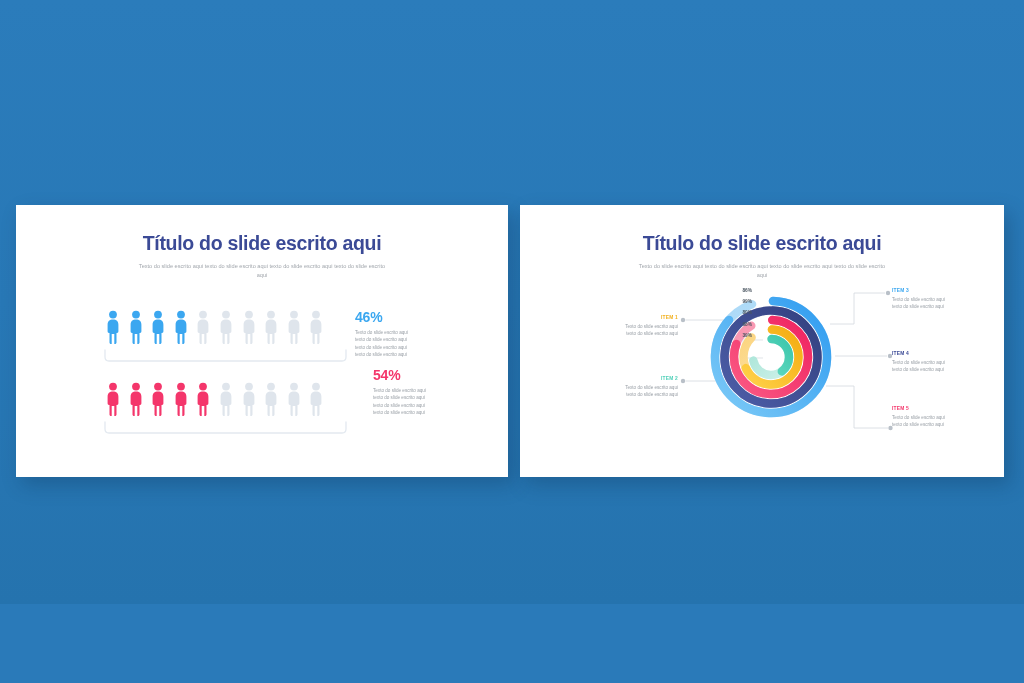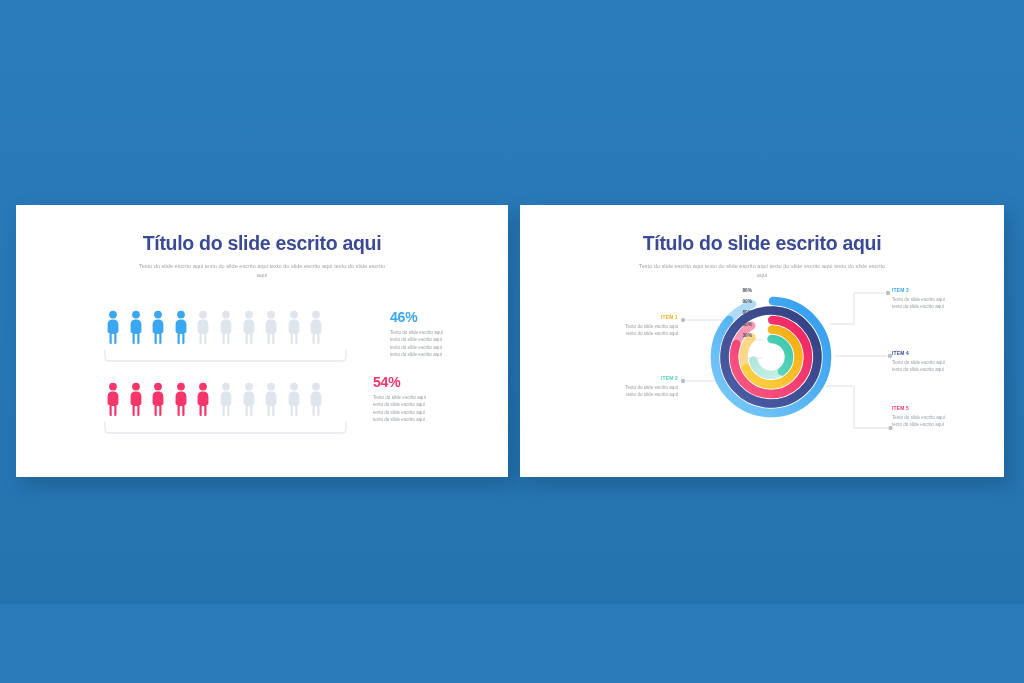--- a/index.html
+++ b/index.html
@@ -199,21 +199,21 @@
               </svg>
             </div>
         </div>
         <div class="bracket">
           <svg width="243" height="13" viewBox="0 0 243 13">
               <path d="M1 1 L1 8 Q1 12 5 12 L238 12 Q242 12 242 8 L242 1" fill="none" stroke="#e3e9f0" stroke-width="1.3" stroke-linecap="round"></path>
             </svg>
         </div>
       </div>
 
-      <div class="stat" style="left:374px; top:105px;">
+      <div class="stat" style="left:339px; top:105px;">
         <div class="stat-num blue">46%</div>
         <div class="stat-txt">Texto do slide escrito aqui
 texto do slide escrito aqui
 texto do slide escrito aqui
 texto do slide escrito aqui</div>
       </div>
 
       <div class="people-block" style="left:88px; top:172px;">
         <div class="people-row">
           <div class="person">
@@ -277,21 +277,21 @@
               </svg>
             </div>
         </div>
         <div class="bracket">
           <svg width="243" height="13" viewBox="0 0 243 13">
               <path d="M1 1 L1 8 Q1 12 5 12 L238 12 Q242 12 242 8 L242 1" fill="none" stroke="#e3e9f0" stroke-width="1.3" stroke-linecap="round"></path>
             </svg>
         </div>
       </div>
 
-      <div class="stat" style="left:357px; top:170px;">
+      <div class="stat" style="left:357px; top:163px;">
         <div class="stat-num pink">54%</div>
         <div class="stat-txt">Texto do slide escrito aqui
 texto do slide escrito aqui
 texto do slide escrito aqui
 texto do slide escrito aqui</div>
       </div>
     </div>
   </div>
 
   <div class="slide slide-right">

